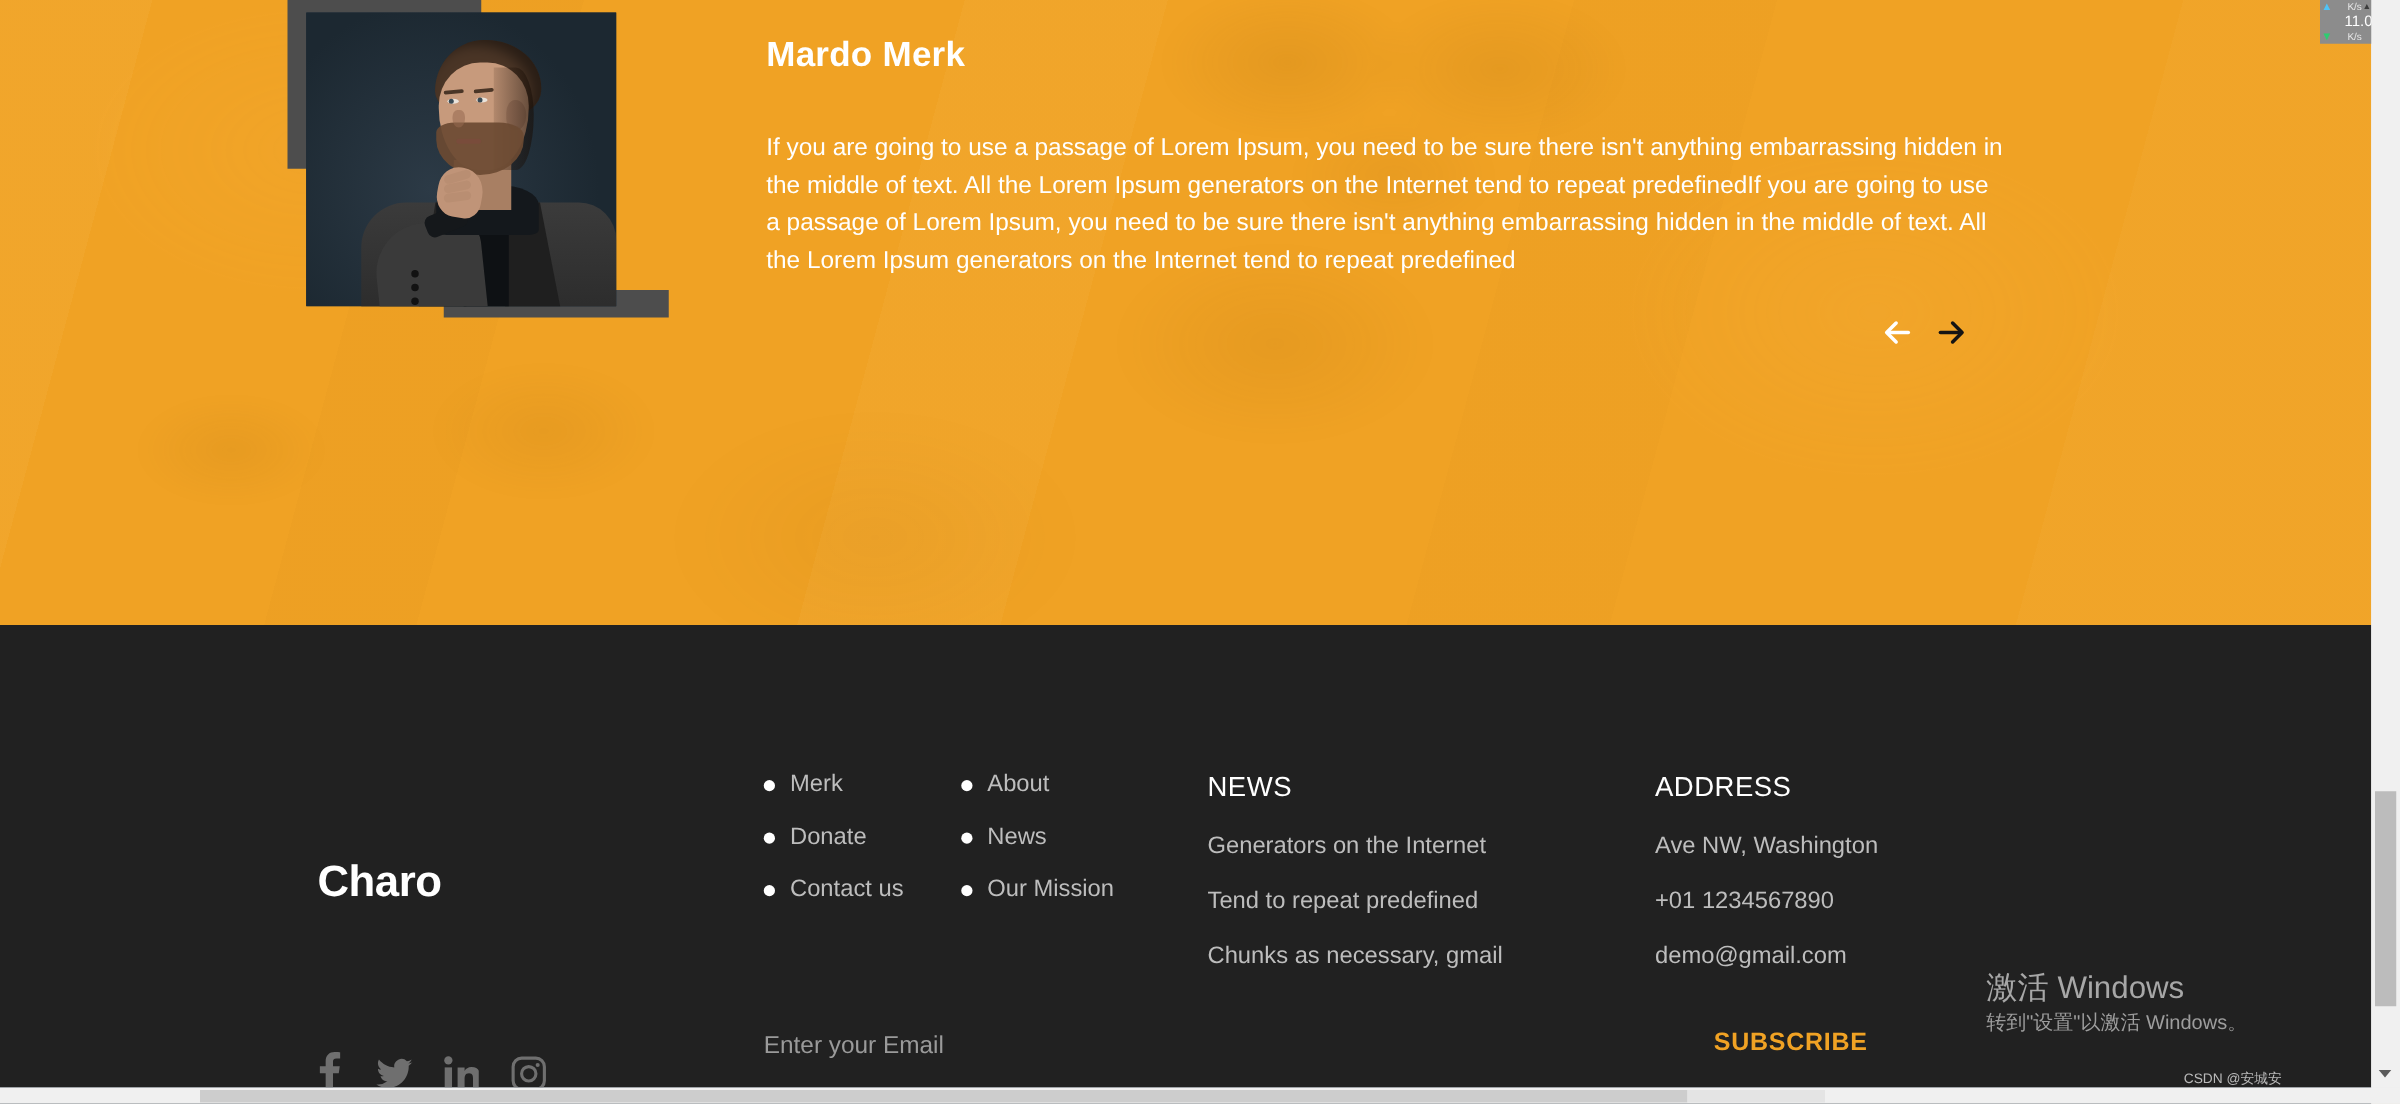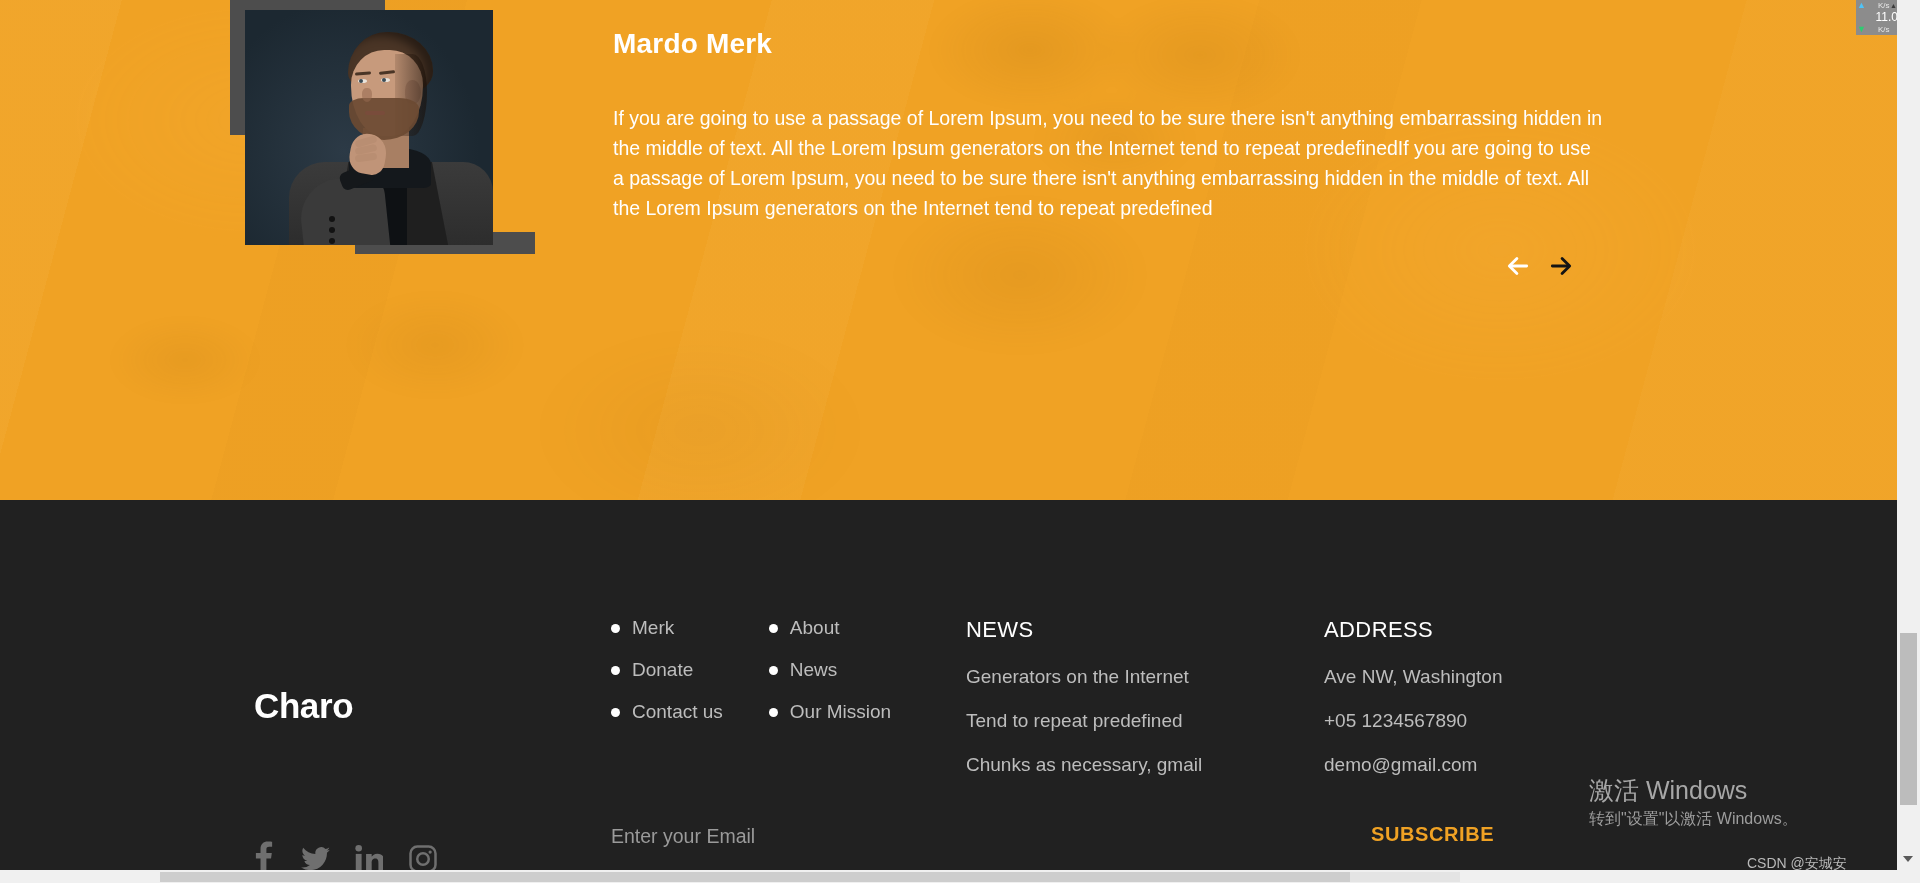--- a/index.html
+++ b/index.html
@@ -170,21 +170,21 @@
     position:absolute; left:760px; top:-2px;
     background:transparent; border:none; cursor:pointer;
     color:#f0a224; font-size:20px; font-weight:bold; letter-spacing:.6px;
     font-family:"Liberation Sans", sans-serif;
   }
 
   
   .win-mark { position:absolute; left:1589px; top:775px; color:#9d9d9d; pointer-events:none; }
   .win-mark .l1 { font-size:25px; line-height:30px; color:#a7a7a7; }
   .win-mark .l2 { font-size:16px; line-height:24px; color:#9d9d9d; margin-top:2px; }
-  .csdn { position:absolute; left:1747px; top:855px; font-size:14px; color:#b9b9b9;text-align:right; }
+  .csdn { position:absolute; left:1747px; top:855px; font-size:11px; color:#b9b9b9;text-align:right; }
 
   
   .netspeed {
     position:absolute; right:22px; top:0; width:42px; height:35px;
     background:#8c8c8c; color:#fff; font-size:9px; line-height:11px;
     font-family:"Liberation Sans", sans-serif; overflow:hidden;
   }
   .ns-row { display:flex; align-items:center; height:11px; padding:0 1px; }
   .ns-up { color:#4fc3f7; font-size:9px; }
   .ns-dn { color:#2ecc71; font-size:9px; }
@@ -341,21 +341,21 @@
         <li>Generators on the Internet</li>
         <li>Tend to repeat predefined</li>
         <li>Chunks as necessary, gmail</li>
       </ul>
     </div>
 
     <div class="col col-addr">
       <div class="col-title">ADDRESS</div>
       <ul class="plain-list">
         <li>Ave NW, Washington</li>
-        <li>+05 1234567890</li>
+        <li>+01 1234567890</li>
         <li>demo@gmail.com</li>
       </ul>
     </div>
 
     <div class="subscribe-row">
       <input class="email-input" type="text" placeholder="Enter your Email" style="">
       <button class="subscribe-btn">SUBSCRIBE</button>
     </div>
   </footer>
 

